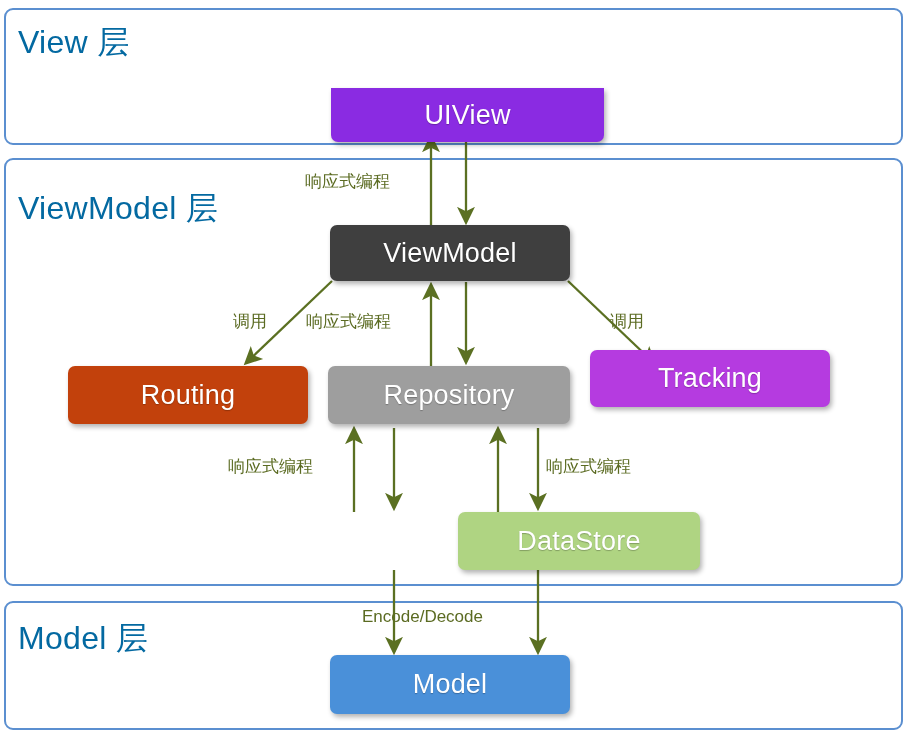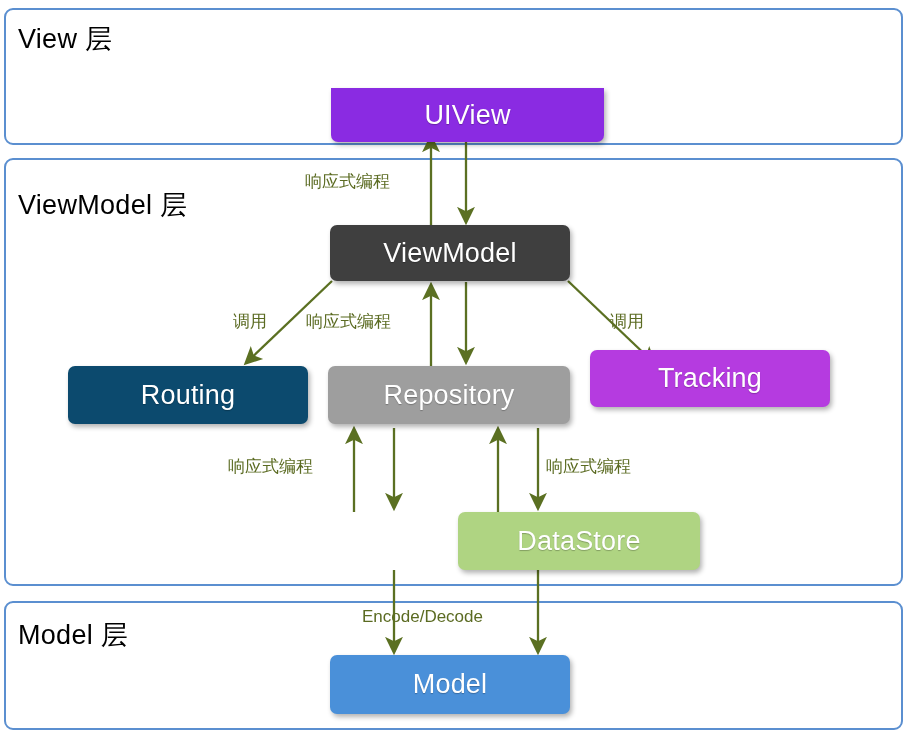--- a/index.html
+++ b/index.html
@@ -22,22 +22,22 @@
   }
   .layer-frame {
     position: absolute;
     box-sizing: border-box;
     border: 2.5px solid #5b8fd0;
     border-radius: 9px;
     background: #ffffff;
   }
   .layer-title {
     position: absolute;
-    color: #000000;
-    font-size: 27px;
+    color: #0369a1;
+    font-size: 32px;
     line-height: 1;
     letter-spacing: 0.3px;
     white-space: nowrap;
   }
   .node {
     position: absolute;
     box-sizing: border-box;
     display: flex;
     align-items: center;
     justify-content: center;
@@ -121,21 +121,21 @@
 
       <line x1="538" y1="570" x2="538" y2="652"></line>
     </g>
   </svg>
 
 
   <div class="node sq-top" style="left:331px; top:88px; width:273px; height:54px; background:#8a2be2;">UIView</div>
 
   <div class="node" style="left:330px; top:225px; width:240px; height:56px; background:#3f3f3f;">ViewModel</div>
 
-  <div class="node" style="left:68px; top:366px; width:240px; height:58px; background:#0c4a6e;">Routing</div>
+  <div class="node" style="left:68px; top:366px; width:240px; height:58px; background:#c2410c;">Routing</div>
 
   <div class="node" style="left:328px; top:366px; width:242px; height:58px; background:#9e9e9e;">Repository</div>
 
   <div class="node" style="left:590px; top:350px; width:240px; height:57px; background:#b53be0;">Tracking</div>
 
 
   <div class="node" style="left:458px; top:512px; width:242px; height:58px; background:#afd482;">DataStore</div>
 
   <div class="node" style="left:330px; top:655px; width:240px; height:59px; background:#4a90d9;">Model</div>
 

